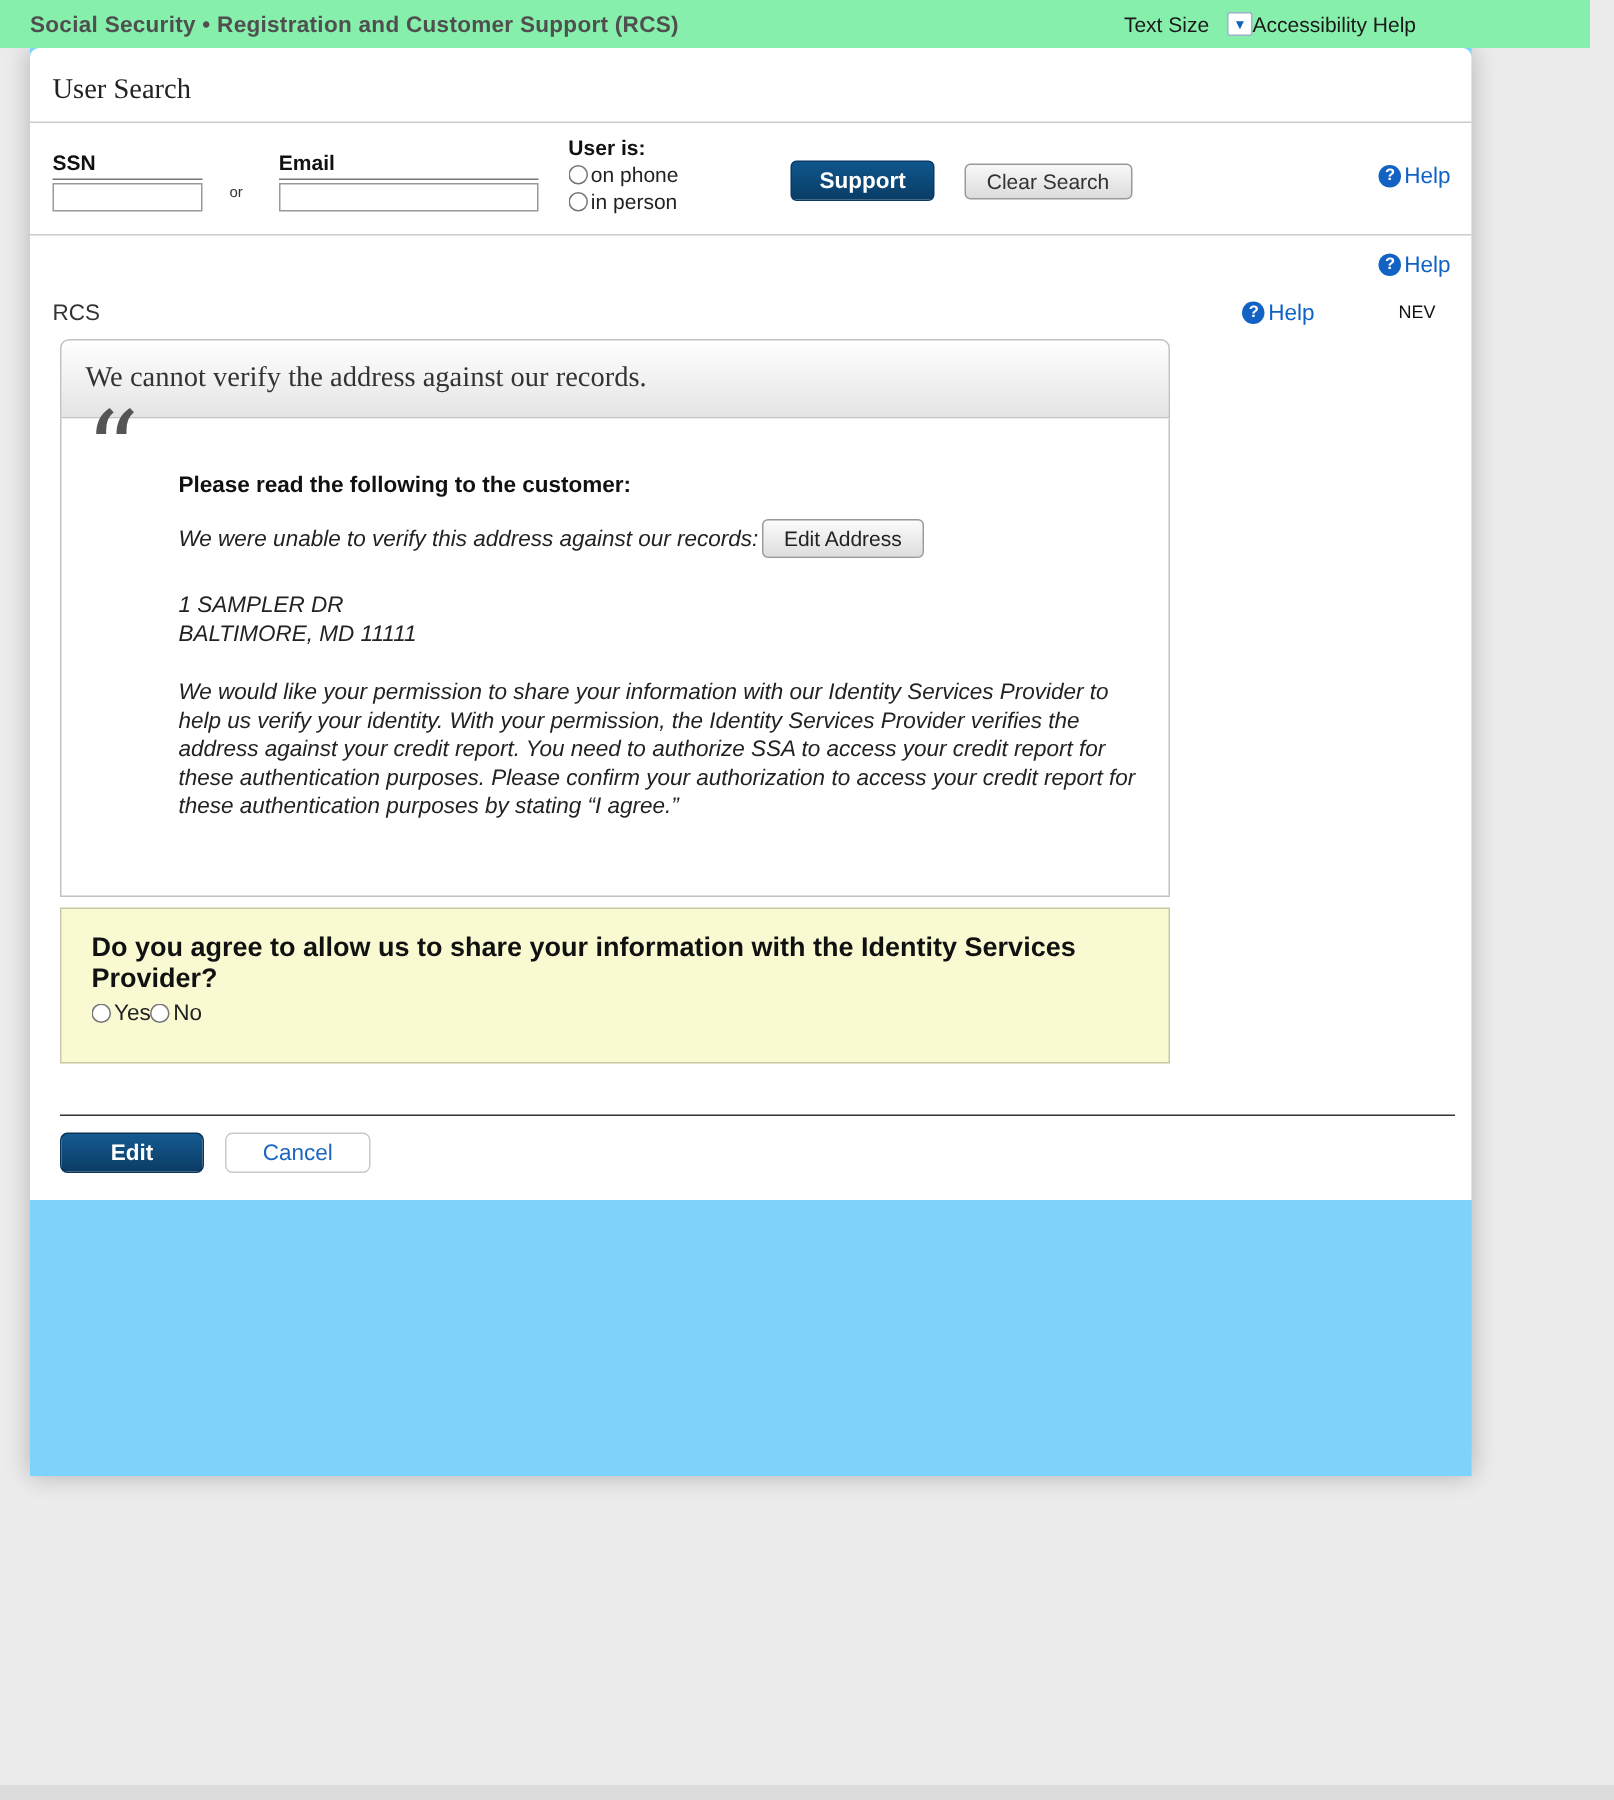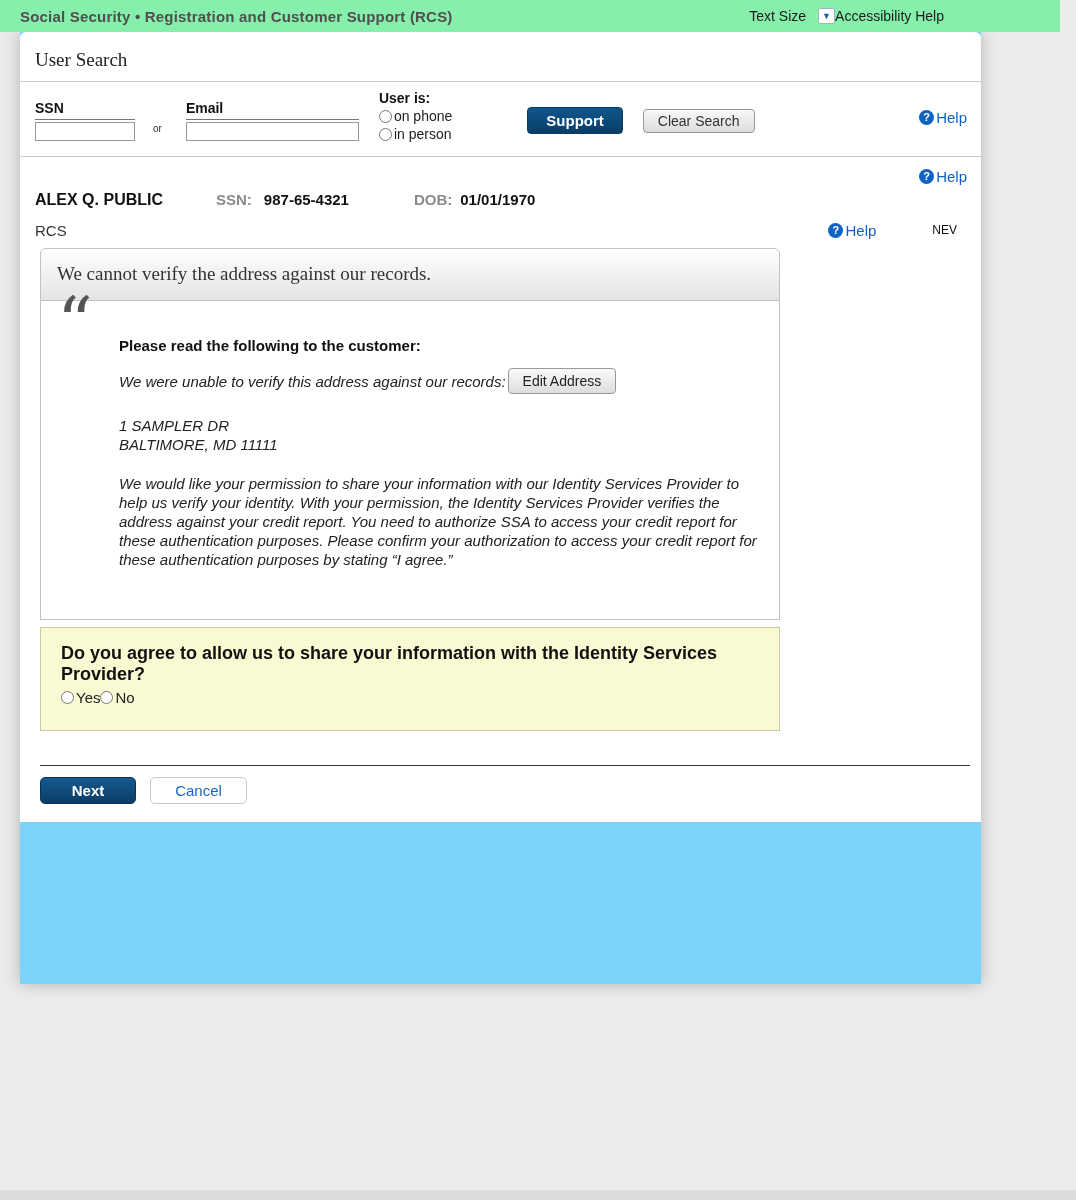--- a/index.html
+++ b/index.html
@@ -198,27 +198,20 @@
       </span>
     </div>
 
     <div class="results-help-row">
       <span class="help-link">
         <span class="help-icon">?</span>
         <span>Help</span>
       </span>
     </div>
 
-    <div class="person-row">
-      <span class="person-name">ALEX Q. PUBLIC</span>
-      <span class="kv-label ml-ssnlabel">SSN:</span>
-      <span class="kv-value ml-ssnval">987-65-4321</span>
-      <span class="kv-label ml-doblabel">DOB:</span>
-      <span class="kv-value ml-dobval">01/01/1970</span>
-    </div>
 
     <div class="rcs-row">
       <span class="rcs-label">RCS</span>
       <span class="help-link rcs-help">
         <span class="help-icon">?</span>
         <span>Help</span>
       </span>
       <span class="nev-label">NEV</span>
     </div>
 
@@ -246,20 +239,20 @@
       <div class="answer-row">
         <input type="radio" name="agree" style="">
         <span class="answer-label">Yes</span>
         <input type="radio" name="agree" class="answer-gap" style="">
         <span class="answer-label">No</span>
       </div>
     </div>
 
     <hr class="divider">
     <div class="actions-row">
-      <button class="btn-next">Next</button>
+      <button class="btn-next">Edit</button>
       <button class="btn-cancel">Cancel</button>
     </div>
 
   </div>
 </div>
 
 <div class="bottom-strip"></div>
 
 </body></html>

